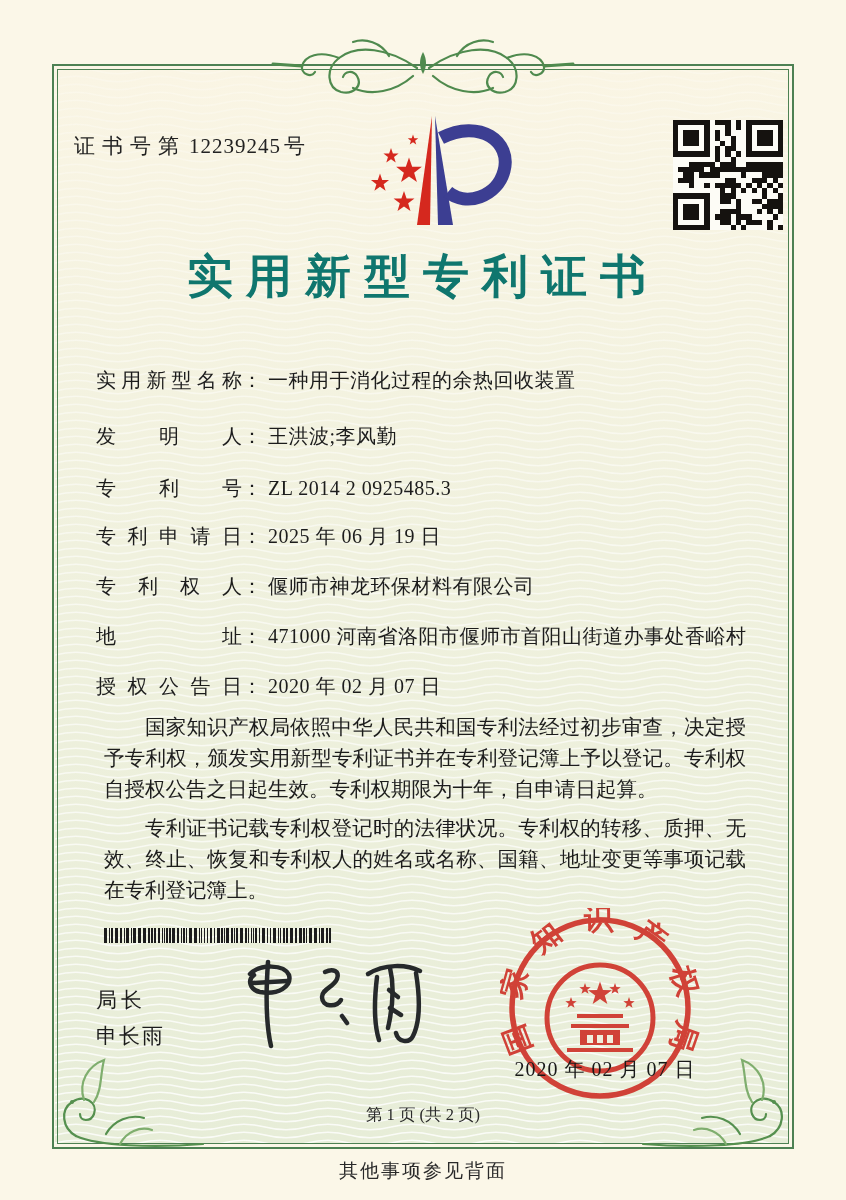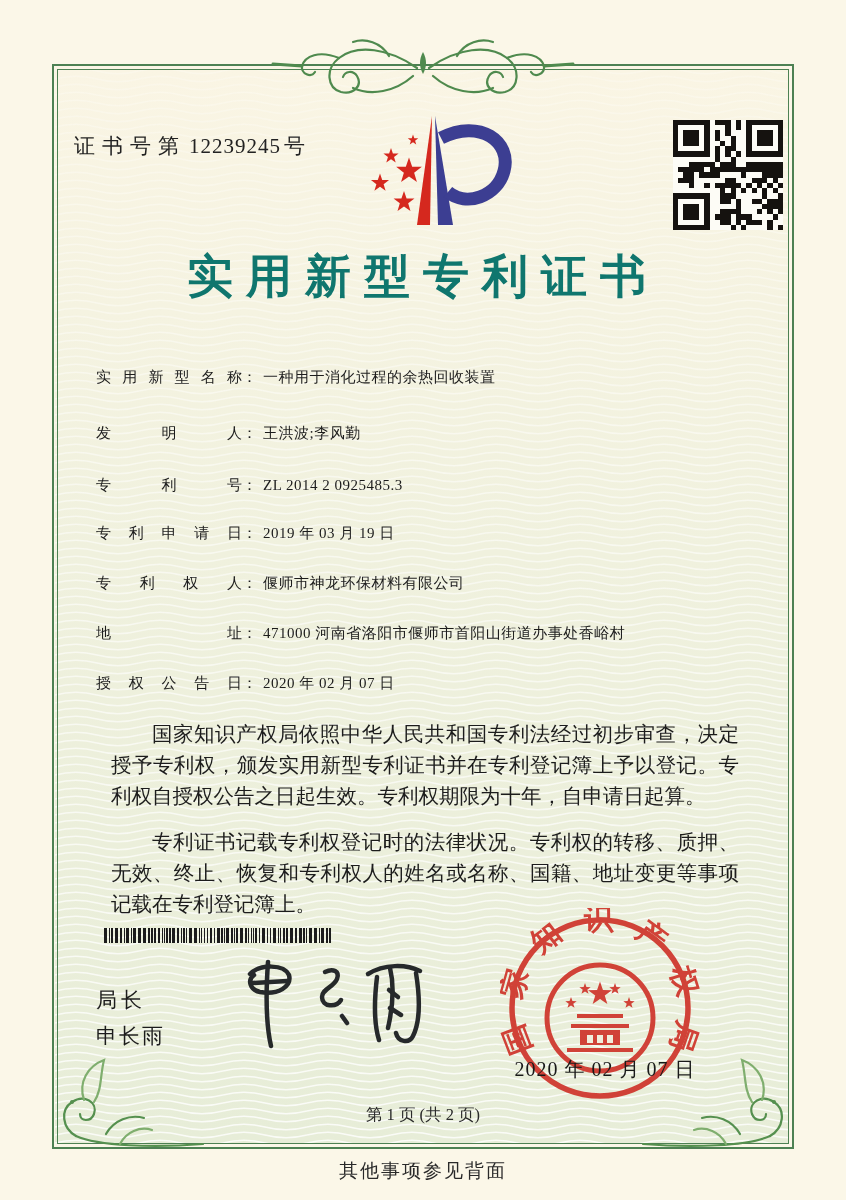--- a/index.html
+++ b/index.html
@@ -20,28 +20,28 @@
   .ornament-bl{position:absolute;left:58px;top:1054px;z-index:2;}
   .ornament-br{position:absolute;left:638px;top:1054px;z-index:2;transform:scaleX(-1);}
   .content{position:absolute;inset:0;z-index:3;}
   .cert-no{position:absolute;left:74px;top:132px;font-size:21px;color:#222;}
   .cert-no .cp{letter-spacing:7px;}
   .cert-no .cn{letter-spacing:1px;padding:0 3px;}
   .logo{position:absolute;left:352px;top:104px;}
   .qr{position:absolute;left:673px;top:120px;}
   .doc-title{position:absolute;left:0;right:0;top:246px;text-align:center;
              font-size:46px;font-weight:700;letter-spacing:13px;color:#0f766e;}
-  .frow{position:absolute;left:96px;right:40px;font-size:15px;line-height:1.25;white-space:nowrap;}
+  .frow{position:absolute;left:96px;right:40px;font-size:20px;line-height:1.25;white-space:nowrap;}
   .flabel{display:inline-block;width:146px;text-align:justify;text-align-last:justify;vertical-align:top;}
   .fcolon{display:inline-block;margin-right:6px;}
   .fvalue{letter-spacing:.5px;}
   .grant-group-right{position:absolute;left:336px;top:0;}
   .grant-group-right .flabel{width:140px;}
   .paras{position:absolute;left:96px;width:658px;top:704px;font-size:20.5px;line-height:31px;text-align:justify;}
-  .paras p{margin:15px;text-indent:2em;}
+  .paras p{margin:8px;text-indent:2em;}
   .barcode{position:absolute;left:104px;top:928px;}
   .director-title{position:absolute;left:96px;top:986px;font-size:21px;letter-spacing:4px;}
   .director-name{position:absolute;left:96px;top:1022px;font-size:21px;letter-spacing:2px;}
   .signature{position:absolute;left:230px;top:942px;}
   .seal{position:absolute;left:500px;top:908px;width:200px;height:200px;}
   .seal svg{opacity:.93;}
   .seal-date{position:absolute;left:500px;top:1056px;width:210px;text-align:center;
              font-size:20px;letter-spacing:1px;color:#191919;}
   .page-indicator{position:absolute;left:0;right:0;top:1104px;text-align:center;font-size:16.5px;color:#2a2a2a;}
   .back-note{position:absolute;left:0;right:0;top:1158px;text-align:center;font-size:19px;letter-spacing:2px;color:#2a2a2a;}
@@ -298,21 +298,21 @@
     <div class="frow" style="top:368px">
       <span class="flabel">实用新型名称</span><span class="fcolon">：</span><span class="fvalue">一种用于消化过程的余热回收装置</span>
     </div>
     <div class="frow" style="top:424px">
       <span class="flabel">发明人</span><span class="fcolon">：</span><span class="fvalue">王洪波;李风勤</span>
     </div>
     <div class="frow" style="top:476px">
       <span class="flabel">专利号</span><span class="fcolon">：</span><span class="fvalue">ZL 2014 2 0925485.3</span>
     </div>
     <div class="frow" style="top:524px">
-      <span class="flabel">专利申请日</span><span class="fcolon">：</span><span class="fvalue">2019 年 03 月 19 日</span>
+      <span class="flabel">专利申请日</span><span class="fcolon">：</span><span class="fvalue">2025 年 06 月 19 日</span>
     </div>
     <div class="frow" style="top:574px">
       <span class="flabel">专利权人</span><span class="fcolon">：</span><span class="fvalue">偃师市神龙环保材料有限公司</span>
     </div>
     <div class="frow" style="top:624px">
       <span class="flabel">地址</span><span class="fcolon">：</span><span class="fvalue">471000 河南省洛阳市偃师市首阳山街道办事处香峪村</span>
     </div>
 
     <div class="frow" style="top:674px">
       <span>

